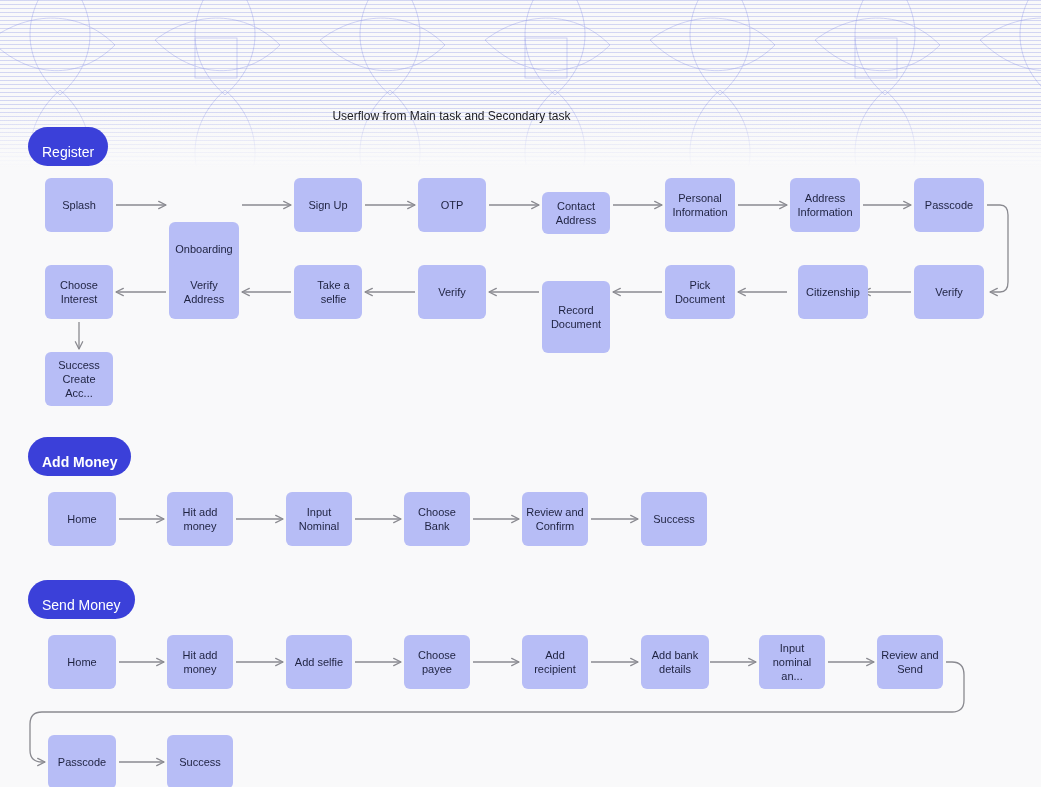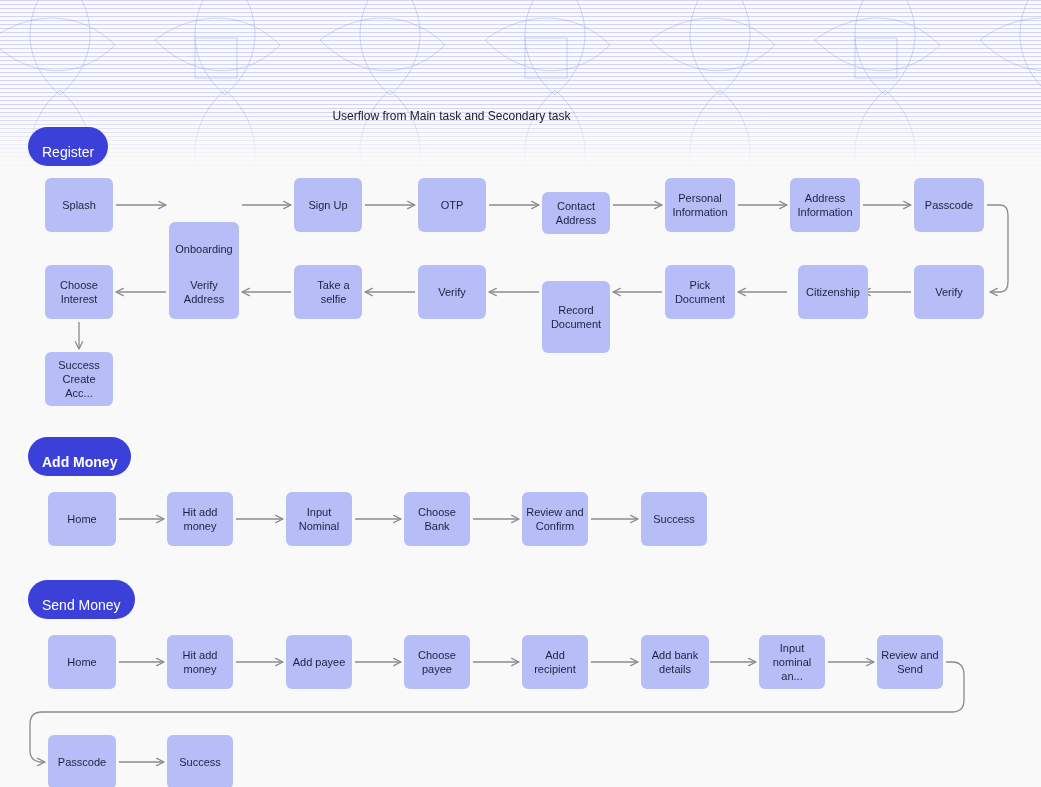--- a/index.html
+++ b/index.html
@@ -304,21 +304,21 @@
     <span>Send Money</span>
   </div>
 
   <div class="node" style="left:48px; top:635px; width:68px; height:54px;">
     <span>Home</span>
     </div>
   <div class="node" style="left:167px; top:635px; width:66px; height:54px;">
     <span>Hit add<br>money</span>
     </div>
   <div class="node" style="left:286px; top:635px; width:66px; height:54px;">
-    <span>Add payee</span>
+    <span>Add selfie</span>
     </div>
   <div class="node" style="left:404px; top:635px; width:66px; height:54px;">
     <span>Choose<br>payee</span>
     </div>
   <div class="node" style="left:522px; top:635px; width:66px; height:54px;">
     <span>Add<br>recipient</span>
     </div>
   <div class="node" style="left:641px; top:635px; width:68px; height:54px;">
     <span>Add bank<br>details</span>
     </div>

